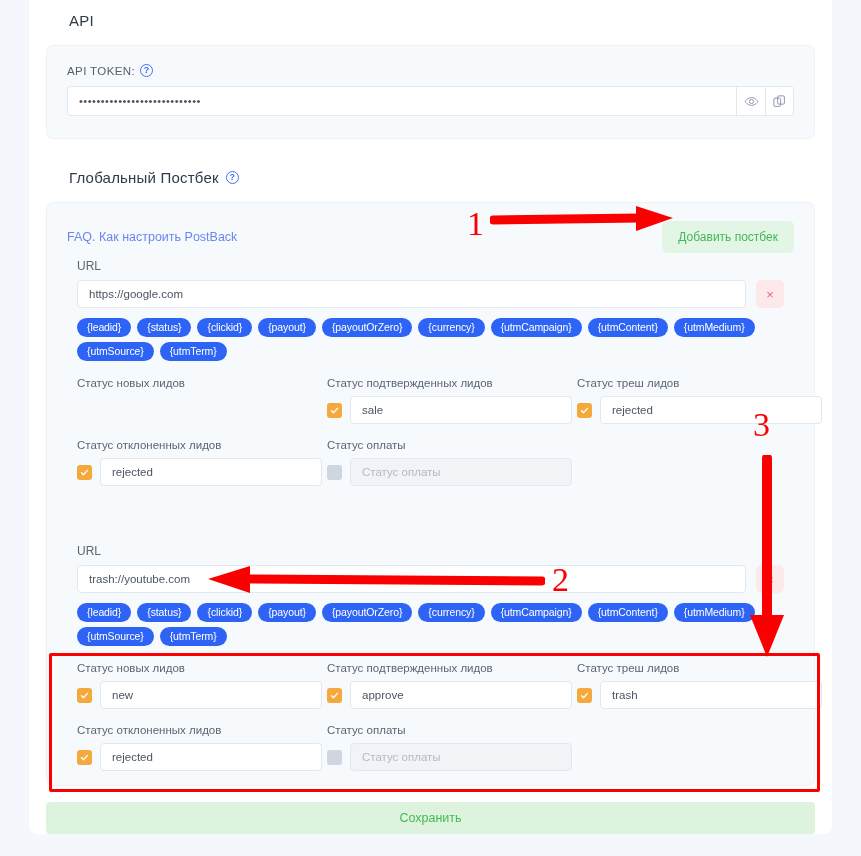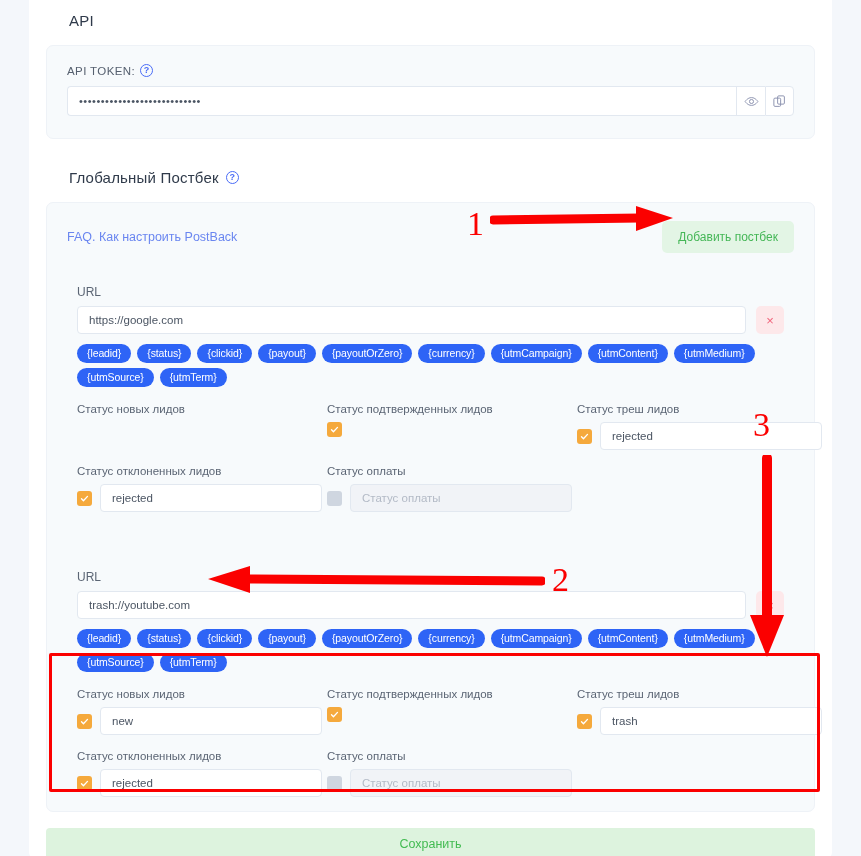--- a/index.html
+++ b/index.html
@@ -95,21 +95,21 @@
   .icon-btn:last-child { border-right: 1px solid #e2e8f0; border-radius: 0 4px 4px 0; }
   .icon-btn svg { display: block; }
 
   
   .card.postback { padding: 18px 20px 14px 20px; position: relative; }
 
   .pb-top {
     display: flex;
     align-items: center;
     justify-content: space-between;
-    margin-bottom: 32px;
+    margin-bottom: 6px;
   }
   .faq-link {
     font-size: 12.5px;
     color: #6a86f0;
     cursor: pointer;
     text-decoration: none;
   }
   .add-btn {
     background: #e3f5e5;
     color: #45b757;
@@ -313,20 +313,21 @@
             <div class="status-label">Статус новых лидов</div>
           </div>
           <div class="status-cell">
             <div class="status-label">Статус подтвержденных лидов</div>
             <div class="status-row">
               <span class="cb">
                   <svg width="9" height="9" viewBox="0 0 12 12" fill="none" stroke="#fff" stroke-width="1.8" stroke-linecap="round" stroke-linejoin="round">
                     <path d="M2 6.3l2.6 2.6L10 3.2"></path>
                   </svg>
                 </span>
+              <div class="status-input">sale</div>
             </div>
           </div>
           <div class="status-cell">
             <div class="status-label">Статус треш лидов</div>
             <div class="status-row">
               <span class="cb">
                   <svg width="9" height="9" viewBox="0 0 12 12" fill="none" stroke="#fff" stroke-width="1.8" stroke-linecap="round" stroke-linejoin="round">
                     <path d="M2 6.3l2.6 2.6L10 3.2"></path>
                   </svg>
                 </span>
@@ -392,20 +393,21 @@
             </div>
           </div>
           <div class="status-cell">
             <div class="status-label">Статус подтвержденных лидов</div>
             <div class="status-row">
               <span class="cb">
                   <svg width="9" height="9" viewBox="0 0 12 12" fill="none" stroke="#fff" stroke-width="1.8" stroke-linecap="round" stroke-linejoin="round">
                     <path d="M2 6.3l2.6 2.6L10 3.2"></path>
                   </svg>
                 </span>
+              <div class="status-input">approve</div>
             </div>
           </div>
           <div class="status-cell">
             <div class="status-label">Статус треш лидов</div>
             <div class="status-row">
               <span class="cb">
                   <svg width="9" height="9" viewBox="0 0 12 12" fill="none" stroke="#fff" stroke-width="1.8" stroke-linecap="round" stroke-linejoin="round">
                     <path d="M2 6.3l2.6 2.6L10 3.2"></path>
                   </svg>
                 </span>

